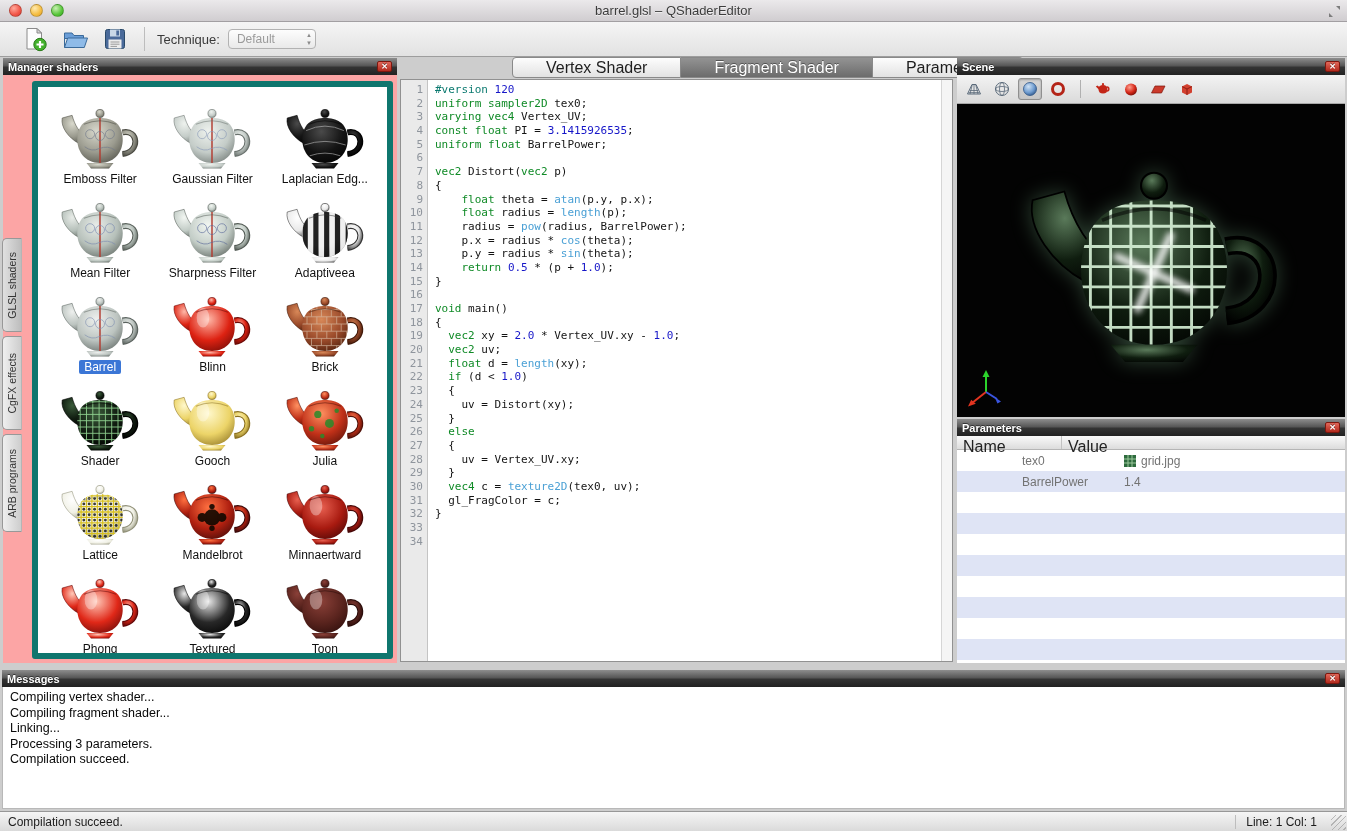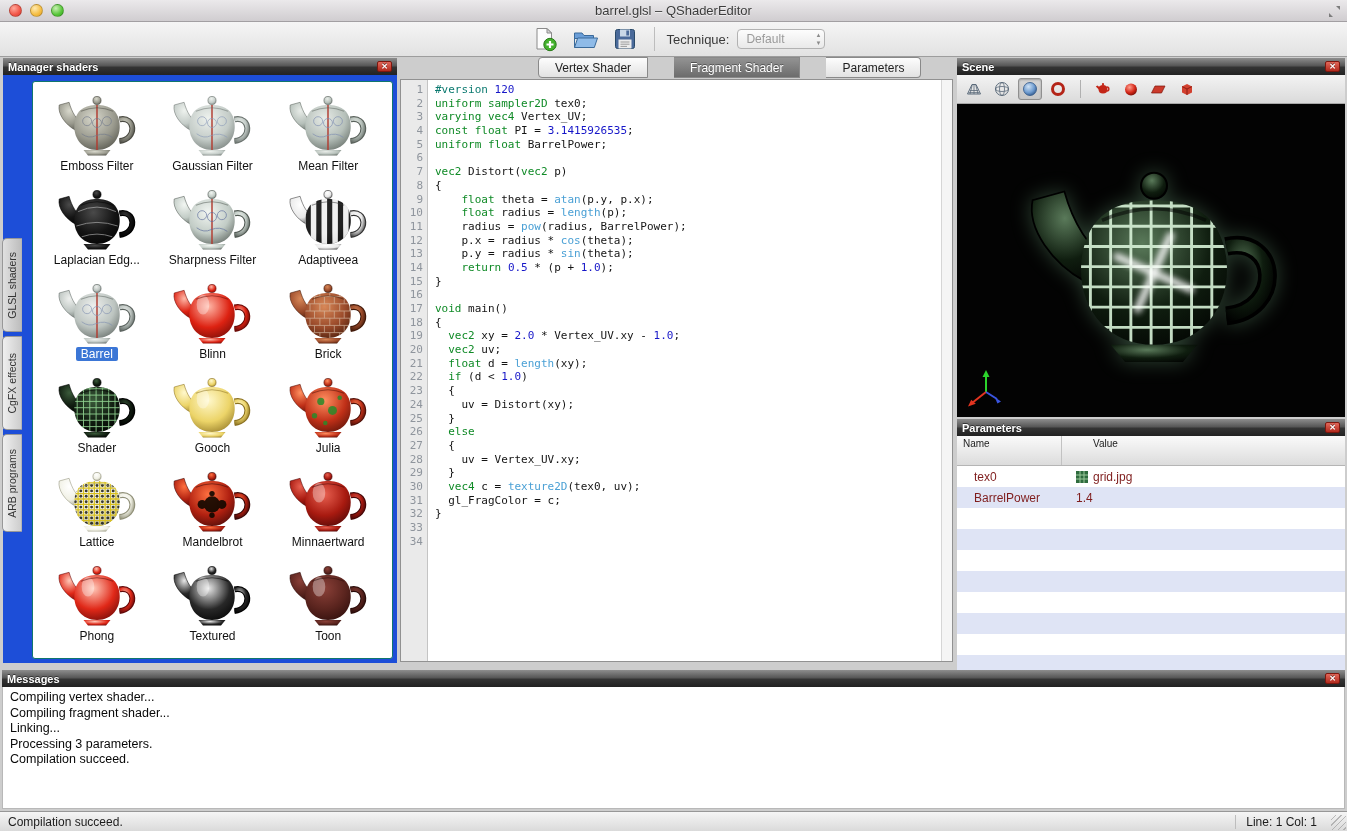--- a/index.html
+++ b/index.html
@@ -15,58 +15,58 @@
   .light { width:13px; height:13px; border-radius:50%; border:1px solid rgba(0,0,0,.22); cursor:default; }
   .light.red { background:radial-gradient(circle at 35% 30%, #ffa89a, #f25648 60%, #d23c31); }
   .light.yellow { background:radial-gradient(circle at 35% 30%, #ffeab0, #f5bd41 60%, #dd9e2c); }
   .light.green { background:radial-gradient(circle at 35% 30%, #c9f0b2, #57c63a 60%, #37a322); }
   .title { flex:1; text-align:center; font-size:13px; color:#3c3c3c; text-shadow:0 1px 0 rgba(255,255,255,.6); }
   .fullscreen-btn { position:absolute; right:5px; top:4px; width:15px; height:15px; }
 
   
   .toolbar { position:absolute; left:0; top:22px; right:0; height:35px;
     background:linear-gradient(#f5f5f5,#e2e2e2); border-bottom:1px solid #9d9d9d;
-    display:flex; align-items:center; padding-left:8px;justify-content:center; }
+    display:flex; align-items:center; padding-left:20px; }
   .tbtn { width:30px; height:28px; display:flex; align-items:center; justify-content:center; margin-right:10px; }
   .tsep { width:1px; height:24px; background:#bdbdbd; margin:0 12px 0 4px; }
   .tech-label { font-size:13px; color:#3a3a3a; margin-right:8px; }
   .combo { width:88px; height:20px; border:1px solid #b2b2b2; border-radius:4px;
     background:linear-gradient(#fdfdfd,#e9e9e9); display:flex; align-items:center;
     font-size:12px; color:#9a9a9a; padding-left:8px; position:relative; }
   .combo-arrows { position:absolute; right:3px; top:1px; font-size:6px; line-height:8px; color:#8b8b8b; text-align:center; }
 
   
   .panel-header { height:17px; background:linear-gradient(#8d8d8d,#565656 46%,#343434 54%,#222222);
     color:#fff; font-size:11px; font-weight:bold; display:flex; align-items:center; padding:0 5px;
     text-shadow:0 -1px 0 rgba(0,0,0,.5); }
   .close-btn { margin-left:auto; width:15px; height:11px; border-radius:2px;
     background:linear-gradient(#e2685a,#b22a1d); border:1px solid #7d170e;
     color:#fff; font-size:8px; line-height:9px; text-align:center; cursor:default; }
 
   
-  .manager { position:absolute; left:3px; top:58px; width:394px; height:605px; background:#1d4ed8; }
+  .manager { position:absolute; left:3px; top:58px; width:394px; height:605px; background:#fca5a5; }
   .manager-body { position:absolute; left:29px; top:23px; right:4px; bottom:4px; background:#fff;
-    border:1px solid #0f766e; border-radius:3px; overflow:hidden; padding:5px 6px; }
+    border:6px solid #0f766e; border-radius:3px; overflow:hidden; padding:13px 6px; }
   .shader-grid { display:grid; grid-template-columns:repeat(3,1fr); }
   .shader-item { display:flex; flex-direction:column; align-items:center; height:94px; cursor:default; }
   .shader-label { font-size:12px; color:#101010; margin-top:0; padding:0 5px; white-space:nowrap; border-radius:2px; }
   .shader-item.selected .shader-label { background:var(--sel,#3b76d6); color:#fff; }
 
   
   .dock-tab { position:absolute; left:2px; width:20px; background:linear-gradient(90deg,#efefef,#cdcdcd);
     border:1px solid #989898; border-right:1px solid #b5b5b5; border-radius:5px 0 0 5px;
     display:flex; align-items:center; justify-content:center; }
   .dock-tab.selected { background:linear-gradient(90deg,#e0e0e0,#bdbdbd); }
   .dock-tab span { writing-mode:vertical-rl; transform:rotate(180deg); font-size:10.5px; color:#333; white-space:nowrap; }
   .dock-tab-0 { top:238px; height:94px; } .dock-tab-1 { top:336px; height:94px; } .dock-tab-2 { top:434px; height:98px; }
 
   
   .center-tabs { position:absolute; left:512px; top:57px; height:21px; display:flex; }
   .seg { border:1px solid #898989; border-left:none; background:linear-gradient(#fdfdfd,#e2e2e2);
-    font-size:12px; color:#1e1e1e; padding:0 16px; display:flex; align-items:center; cursor:default;margin-left:26px; }
+    font-size:16px; color:#1e1e1e; padding:0 33px; display:flex; align-items:center; cursor:default; }
   .seg:first-child { border-left:1px solid #898989; border-radius:4px 0 0 4px; }
   .seg:last-child { border-radius:0 4px 4px 0; }
   .seg.active { background:linear-gradient(#939393,#6c6c6c); color:#fff; text-shadow:0 -1px 0 rgba(0,0,0,.4); }
 
   
   .editor { position:absolute; left:400px; top:79px; width:553px; height:583px; background:#fff;
     border:1px solid #919191; display:flex; font-family:"DejaVu Sans Mono",monospace; font-size:11px; }
   .gutter { width:27px; background:#eaeaea; border-right:1px solid #c4c4c4; color:#8f959d; padding-top:3px; }
   .ln { height:13.7px; line-height:13.7px; text-align:right; padding-right:4px; }
   .code { flex:1; padding:3px 0 0 7px; white-space:pre; overflow:hidden; color:#141414; }
@@ -82,25 +82,25 @@
   .sicon { width:24px; height:22px; display:flex; align-items:center; justify-content:center; border-radius:3px; margin-right:4px; }
   .sicon.pressed { background:rgba(0,0,0,.10); box-shadow:inset 0 1px 2px rgba(0,0,0,.25); border:1px solid #8f8f8f; }
   .scene-sep { width:1px; height:18px; background:#b0b0b0; margin:0 10px 0 6px; }
   .viewport { height:313px; background:#030303; position:relative; overflow:hidden; }
   .scene-teapot { position:absolute; left:38px; top:28px; }
   .scene-teapot svg { filter:drop-shadow(0 0 10px rgba(170,255,190,.25)); }
   .gizmo { position:absolute; left:6px; bottom:4px; }
 
   
   .params { position:absolute; left:957px; top:419px; width:388px; height:244px; background:#fff; }
-  .params-cols { display:flex; height:30px; background:linear-gradient(#fafafa,#dcdcdc);
-    border-bottom:1px solid #b5b5b5; font-size:10px; color:#222;gap:25px; }
+  .params-cols { display:flex; height:14px; background:linear-gradient(#fafafa,#dcdcdc);
+    border-bottom:1px solid #b5b5b5; font-size:16px; color:#222; }
   .col-name { width:105px; border-right:1px solid #c2c2c2; padding:2px 0 0 6px; }
   .col-value { flex:1; padding:2px 0 0 6px; }
-  .param-row { display:flex; height:21px; font-size:12px; align-items:center; color:#7f1d1d; }
+  .param-row { display:flex; height:21px; font-size:12px; align-items:center; color:#737373;padding-left:48px; }
   .param-row.alt { background:#dfe4f5; }
   .pcell.name { width:105px; padding-left:17px; }
   .pcell.value { flex:1; padding-left:14px; display:flex; align-items:center; gap:5px; }
 
   
   .messages { position:absolute; left:2px; top:670px; width:1343px;border-radius:32px; }
   .messages-body { background:#fff; height:122px; border:1px solid #b8b8b8; border-top:none; padding:3px 7px; }
   .msg-line { font-size:12.5px; line-height:15.5px; color:#090909; }
 
   
@@ -228,20 +228,48 @@
                 </g>
               </g>
     <path d="M37 27 Q55 19 73 27" fill="none" stroke="#6a726e" stroke-width="1.2" opacity="0.5"></path>
     <circle cx="55" cy="15" r="4.5" fill="url(#g1)" stroke="#6a726e" stroke-width="0.7"></circle>
   </svg>
             <span class="shader-label">Gaussian Filter</span>
           </div>
           <div class="shader-item">
             <svg width="102" height="72" viewBox="0 0 110 80">
     <defs>
+      <radialGradient id="g2" cx="42%" cy="30%" r="85%">
+        <stop offset="0%" stop-color="#4a4a4a"></stop>
+                  <stop offset="55%" stop-color="#141414"></stop>
+                  <stop offset="100%" stop-color="#000000"></stop>
+      </radialGradient>
+      <clipPath id="c2">
+                  <path d="M30 40 C32 25 42 20 55 20 C68 20 78 25 80 40 C82 56 72 70 55 70 C38 70 28 56 30 40 Z"></path>
+                </clipPath>
+
+    </defs>
+    <path d="M80 36 C98 32 100 58 80 60" fill="none" stroke="#000000" stroke-width="6.5"></path>
+    <path d="M80 36 C98 32 100 58 80 60" fill="none" stroke="url(#g2)" stroke-width="4"></path>
+    <path d="M31 48 C20 42 11 30 13 20 L24 17 C27 28 32 36 40 42 Z" fill="url(#g2)" stroke="#000000" stroke-width="0.6"></path>
+    <path d="M40 70 L70 70 L65 76 L45 76 Z" fill="url(#g2)"></path>
+    <path d="M30 40 C32 25 42 20 55 20 C68 20 78 25 80 40 C82 56 72 70 55 70 C38 70 28 56 30 40 Z" fill="url(#g2)"></path>
+    <g clip-path="url(#c2)" stroke="#cfcfcf" fill="none" opacity="0.6">
+      <path d="M34 34 Q55 24 76 34"></path>
+                <path d="M32 50 Q55 42 78 50"></path>
+                <path d="M38 62 Q55 56 72 62"></path>
+              </g>
+    <path d="M37 27 Q55 19 73 27" fill="none" stroke="#000000" stroke-width="1.2" opacity="0.5"></path>
+    <circle cx="55" cy="15" r="4.5" fill="url(#g2)" stroke="#000000" stroke-width="0.7"></circle>
+  </svg>
+            <span class="shader-label">Laplacian Edg...</span>
+          </div>
+          <div class="shader-item">
+            <svg width="102" height="72" viewBox="0 0 110 80">
+    <defs>
       <radialGradient id="g3" cx="42%" cy="30%" r="85%">
         <stop offset="0%" stop-color="#e8ece8"></stop>
                   <stop offset="55%" stop-color="#b6c0ba"></stop>
                   <stop offset="100%" stop-color="#5a625c"></stop>
       </radialGradient>
       <clipPath id="c3">
                   <path d="M30 40 C32 25 42 20 55 20 C68 20 78 25 80 40 C82 56 72 70 55 70 C38 70 28 56 30 40 Z"></path>
                 </clipPath>
 
     </defs>
@@ -256,48 +284,20 @@
                   <circle cx="44" cy="38" r="5"></circle>
                   <circle cx="55" cy="40" r="5"></circle>
       <circle cx="66" cy="38" r="5"></circle>
                   <path d="M38 52 q8 6 16 2 q10 -4 18 2"></path>
                 </g>
               </g>
     <path d="M37 27 Q55 19 73 27" fill="none" stroke="#5a625c" stroke-width="1.2" opacity="0.5"></path>
     <circle cx="55" cy="15" r="4.5" fill="url(#g3)" stroke="#5a625c" stroke-width="0.7"></circle>
   </svg>
             <span class="shader-label">Mean Filter</span>
-          </div>
-          <div class="shader-item">
-            <svg width="102" height="72" viewBox="0 0 110 80">
-    <defs>
-      <radialGradient id="g2" cx="42%" cy="30%" r="85%">
-        <stop offset="0%" stop-color="#4a4a4a"></stop>
-                  <stop offset="55%" stop-color="#141414"></stop>
-                  <stop offset="100%" stop-color="#000000"></stop>
-      </radialGradient>
-      <clipPath id="c2">
-                  <path d="M30 40 C32 25 42 20 55 20 C68 20 78 25 80 40 C82 56 72 70 55 70 C38 70 28 56 30 40 Z"></path>
-                </clipPath>
-
-    </defs>
-    <path d="M80 36 C98 32 100 58 80 60" fill="none" stroke="#000000" stroke-width="6.5"></path>
-    <path d="M80 36 C98 32 100 58 80 60" fill="none" stroke="url(#g2)" stroke-width="4"></path>
-    <path d="M31 48 C20 42 11 30 13 20 L24 17 C27 28 32 36 40 42 Z" fill="url(#g2)" stroke="#000000" stroke-width="0.6"></path>
-    <path d="M40 70 L70 70 L65 76 L45 76 Z" fill="url(#g2)"></path>
-    <path d="M30 40 C32 25 42 20 55 20 C68 20 78 25 80 40 C82 56 72 70 55 70 C38 70 28 56 30 40 Z" fill="url(#g2)"></path>
-    <g clip-path="url(#c2)" stroke="#cfcfcf" fill="none" opacity="0.6">
-      <path d="M34 34 Q55 24 76 34"></path>
-                <path d="M32 50 Q55 42 78 50"></path>
-                <path d="M38 62 Q55 56 72 62"></path>
-              </g>
-    <path d="M37 27 Q55 19 73 27" fill="none" stroke="#000000" stroke-width="1.2" opacity="0.5"></path>
-    <circle cx="55" cy="15" r="4.5" fill="url(#g2)" stroke="#000000" stroke-width="0.7"></circle>
-  </svg>
-            <span class="shader-label">Laplacian Edg...</span>
           </div>
           <div class="shader-item">
             <svg width="102" height="72" viewBox="0 0 110 80">
     <defs>
       <radialGradient id="g4" cx="42%" cy="30%" r="85%">
         <stop offset="0%" stop-color="#f2f6f2"></stop>
                   <stop offset="55%" stop-color="#c2ccc6"></stop>
                   <stop offset="100%" stop-color="#525a54"></stop>
       </radialGradient>
       <clipPath id="c4">

